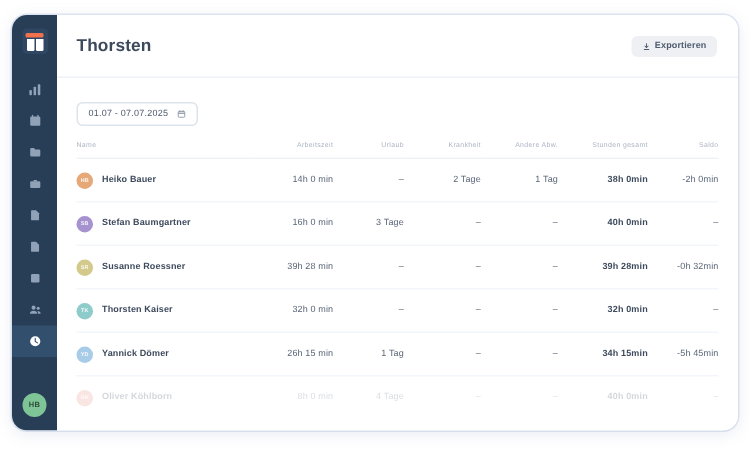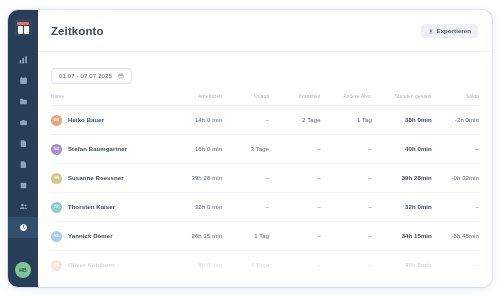--- a/index.html
+++ b/index.html
@@ -196,21 +196,21 @@
             </svg>
         </div>
       </div>
 
       <div class="sidebar-avatar">HB</div>
     </div>
 
     <div class="main">
 
       <div class="topbar">
-        <div class="page-title">Zeitkonto</div>
+        <div class="page-title">Thorsten</div>
         <div class="spacer"></div>
         <button class="export-btn">
           <svg width="6" height="6" viewBox="0 0 16 16">
             <g fill="#4e5b6e">
                 <path d="M7.2 2h1.6v6.2l2-2 1.1 1.1L8 11.2 4.1 7.3l1.1-1.1 2 2z"></path>
                 <rect x="3" y="12.4" width="10" height="1.6" rx=".8"></rect>
               </g>
           </svg>
           <span class="lbl">Exportieren</span>
         </button>

